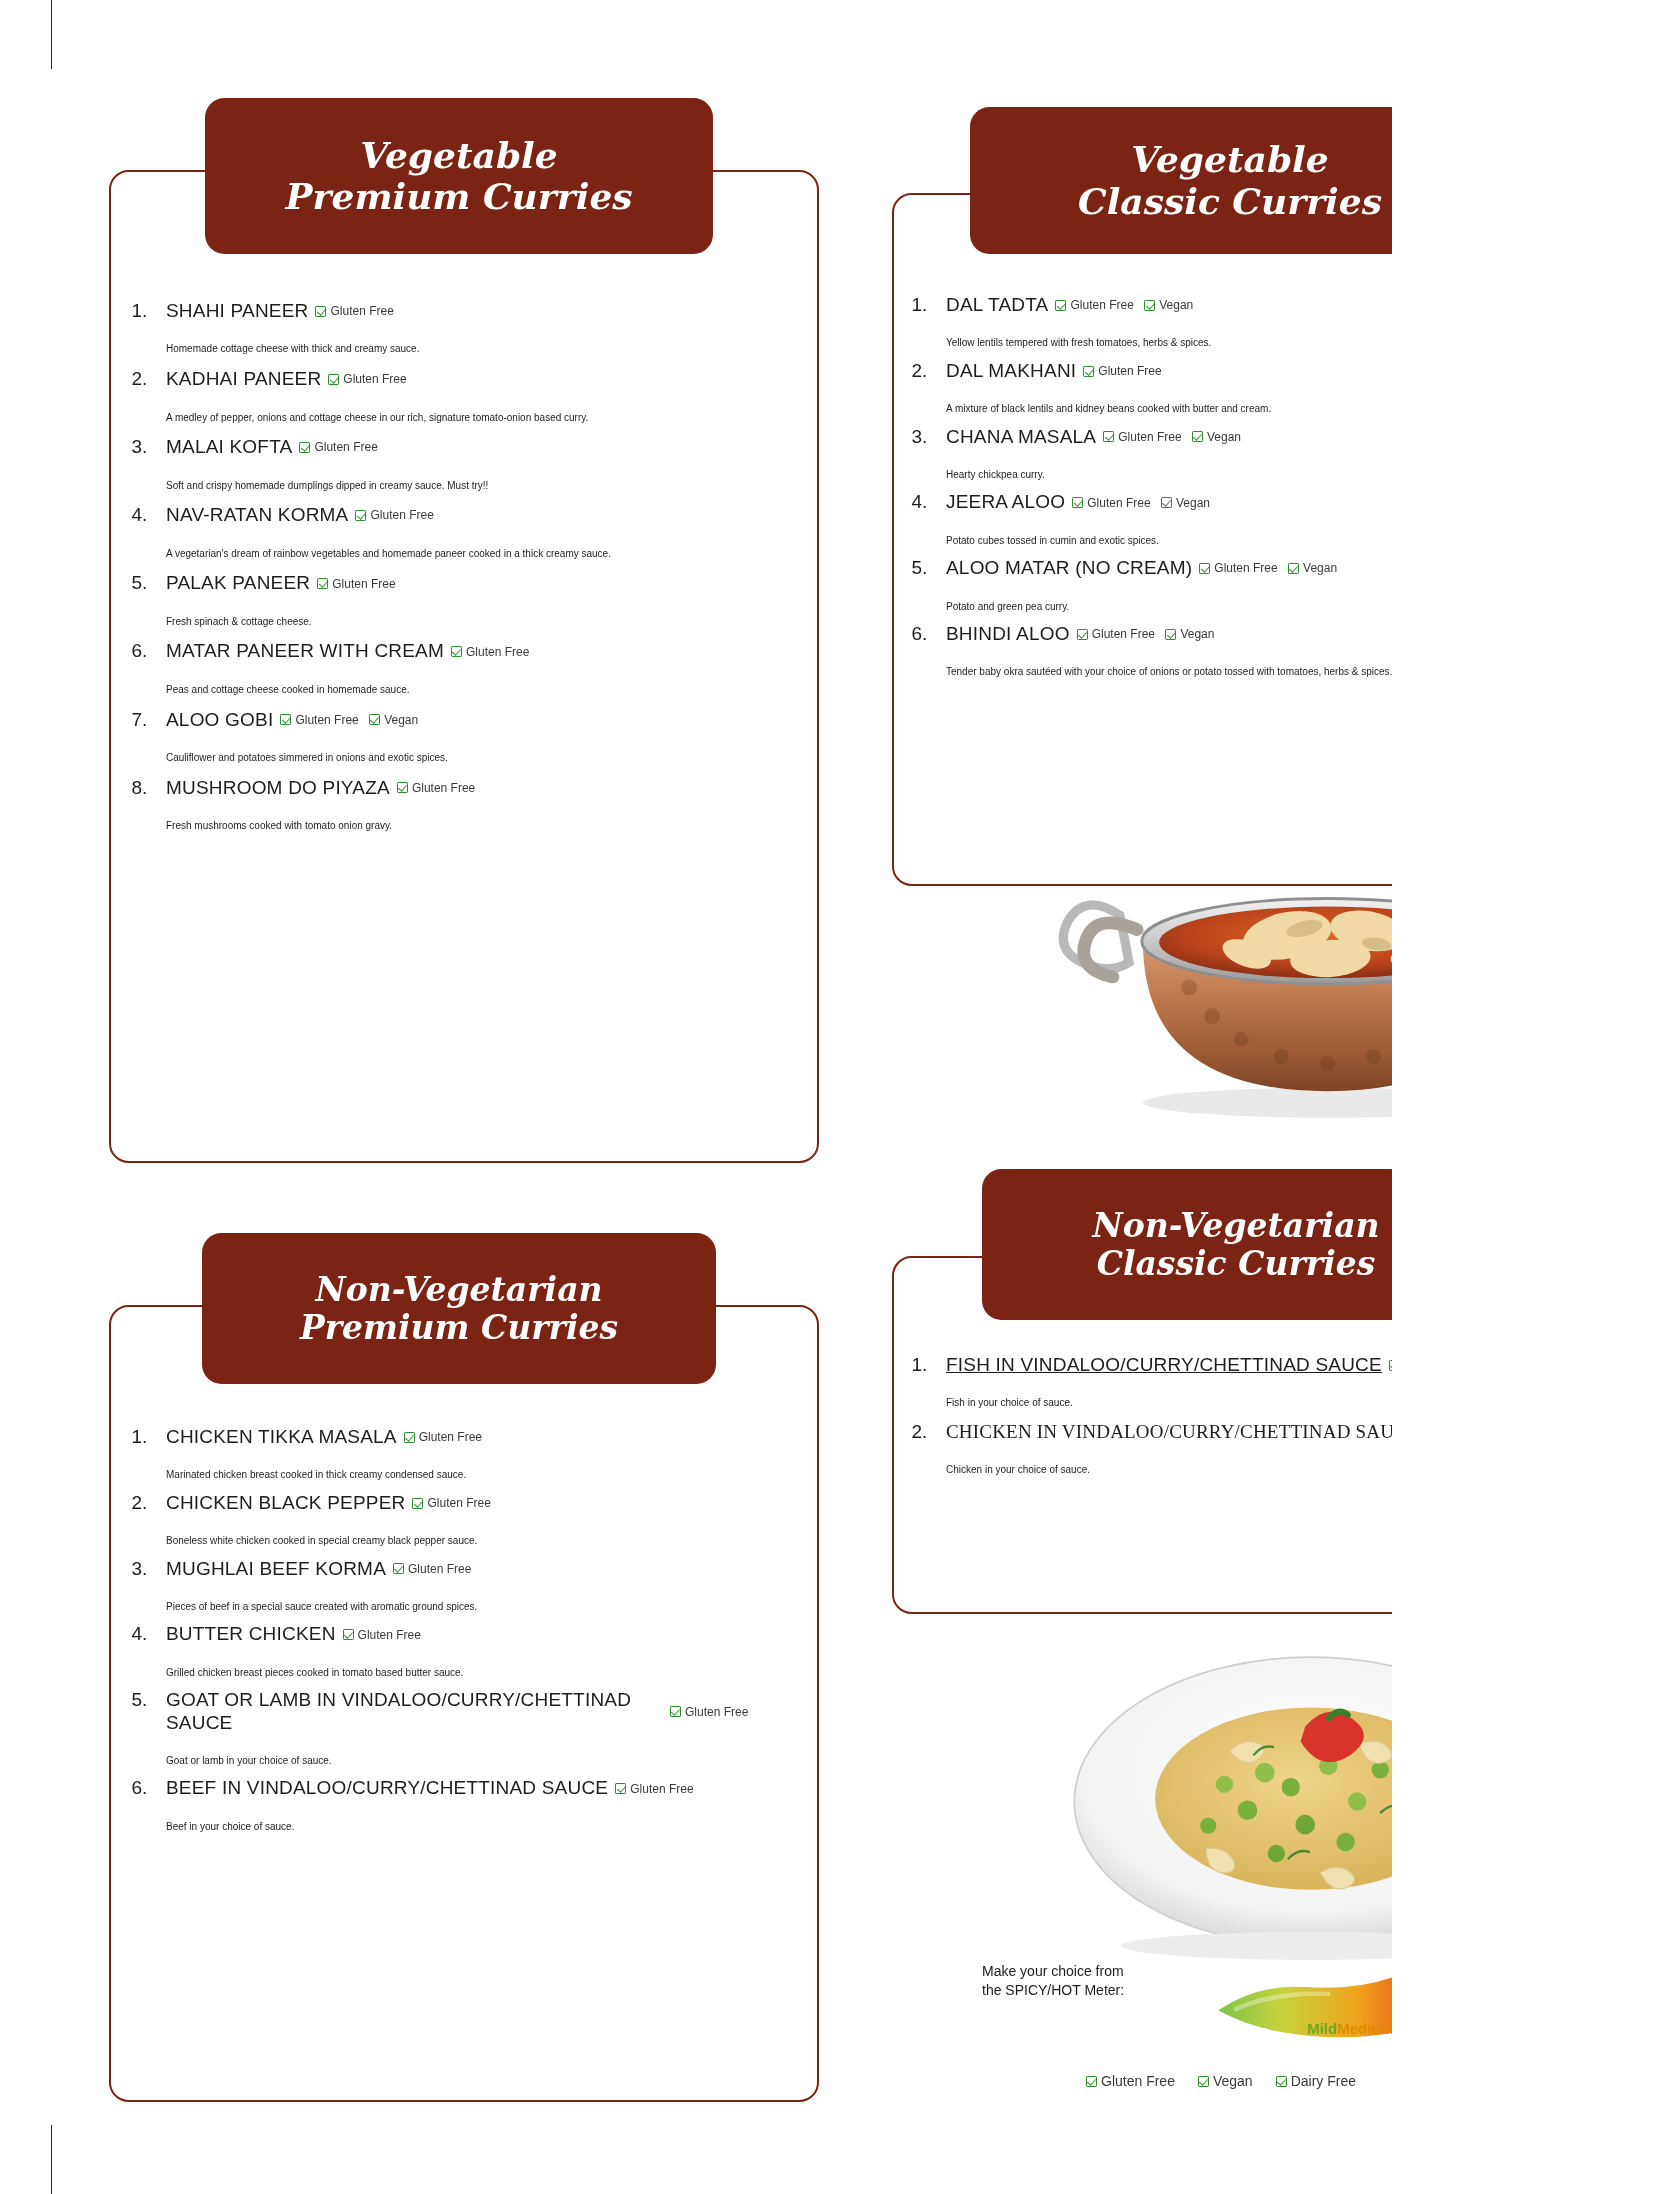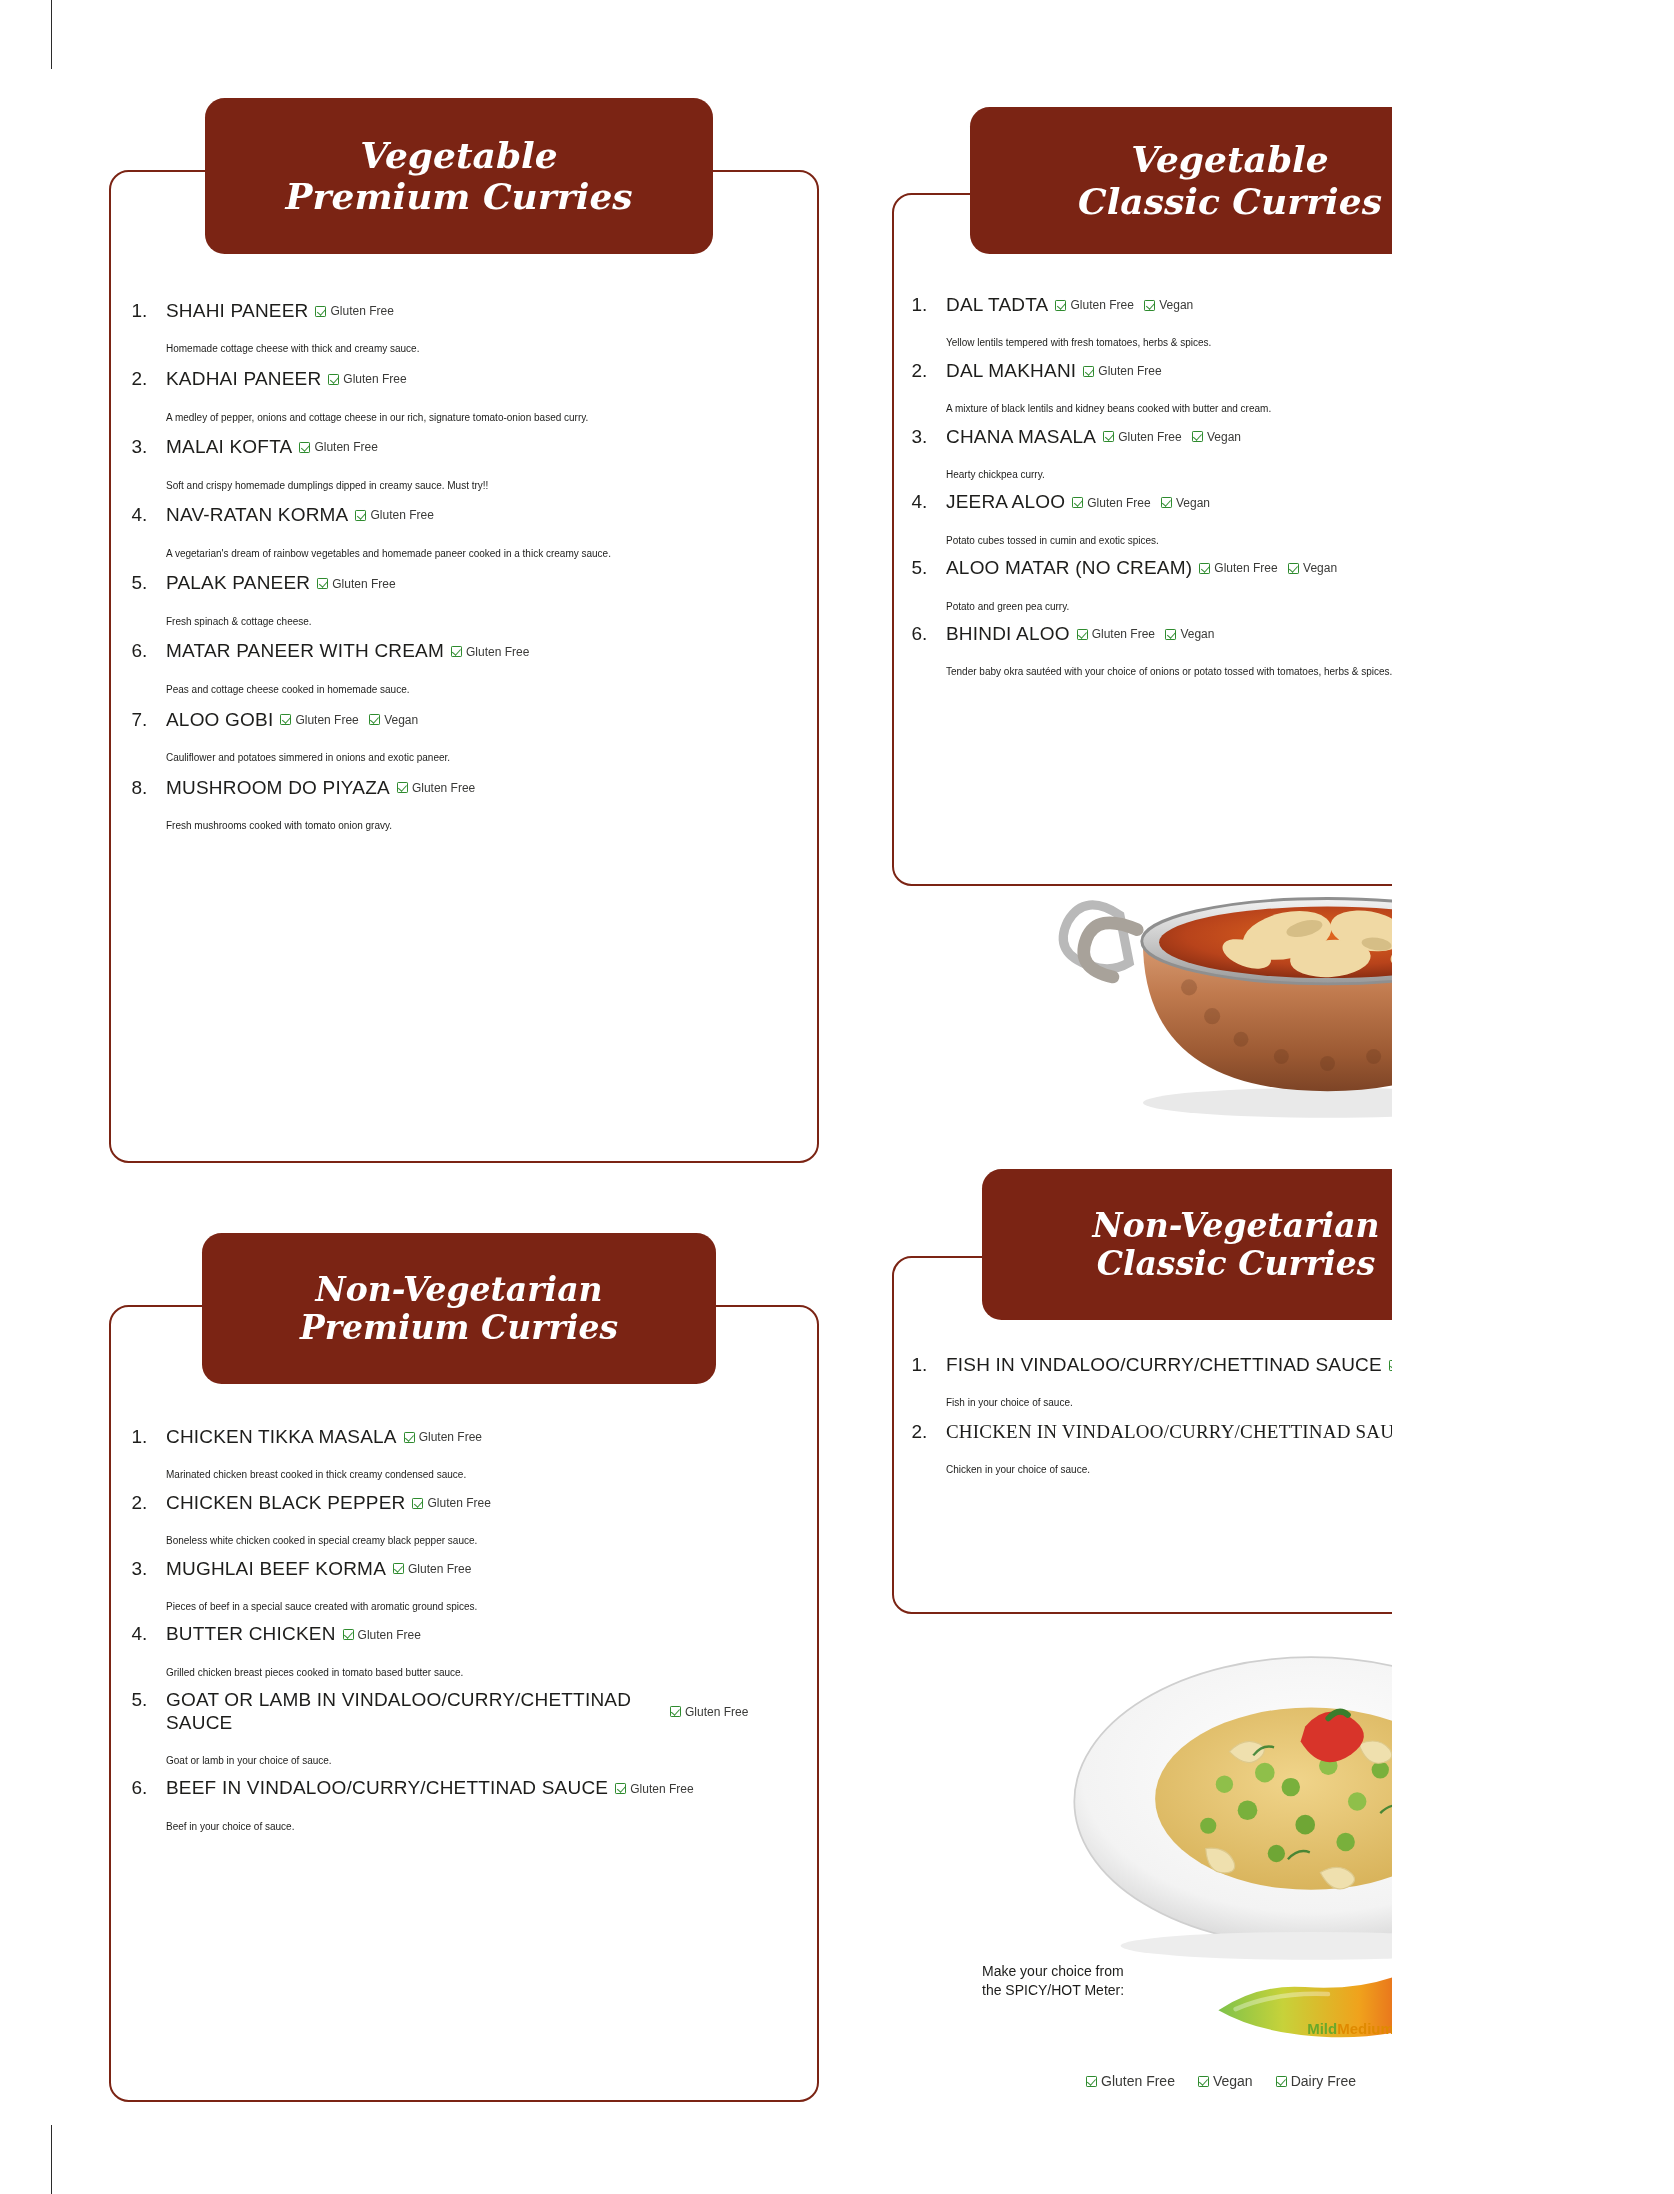--- a/index.html
+++ b/index.html
@@ -241,21 +241,21 @@
           <span class="tag">
               <span class="chk"></span>
               <span>Gluten Free</span>
             </span>
           <span class="tag">
               <span class="chk"></span>
               <span>Vegan</span>
             </span>
         </span>
       </div>
-      <div class="desc">Cauliflower and potatoes simmered in onions and exotic paneer.</div>
+      <div class="desc">Cauliflower and potatoes simmered in onions and exotic spices.</div>
     </li>
     <li>
       <span class="num">8.</span>
       <div class="nameline">
         <span class="iname">MUSHROOM DO PIYAZA</span>
         <span class="tags">
           <span class="tag">
               <span class="chk"></span>
               <span>Gluten Free</span>
             </span>
@@ -513,21 +513,21 @@
 
   <div class="panel" style="left:892px; top:1256px; width:681px; height:358px;"></div>
   <div class="ribbon" style="left:982px; top:1169px; width:508px; height:151px; font-size:33px;">
     <span class="l1">Non-Vegetarian</span>
     <span class="l2">Classic Curries</span>
   </div>
   <ol class="items" style="position:absolute; left:901px; top:1354px; width:664px;">
     <li style="margin-bottom:11.5px;">
       <span class="num">1.</span>
       <div class="nameline">
-        <span class="iname" style="max-width:485px;">FISH IN VINDALOO/CURRY/CHETTINAD SAUCE</span>
+        <span class="iname" style="max-width:485px;text-decoration:underline;">FISH IN VINDALOO/CURRY/CHETTINAD SAUCE</span>
         <span class="tags">
           <span class="tag">
               <span class="chk"></span>
               <span>Gluten Free</span>
             </span>
         </span>
       </div>
       <div class="desc">Fish in your choice of sauce.</div>
     </li>
     <li style="margin-bottom:11.5px;">

